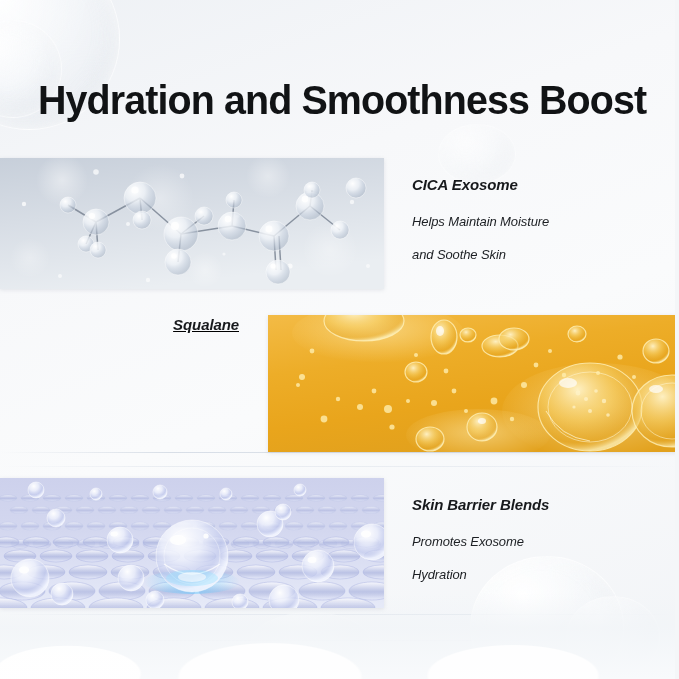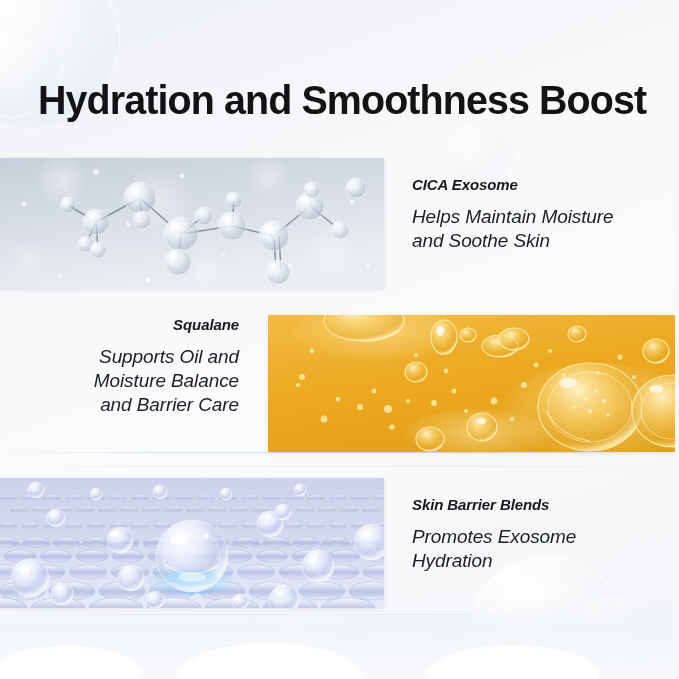--- a/index.html
+++ b/index.html
@@ -95,29 +95,29 @@
   .copy .heading {
     font-size: 15px;
     font-style: italic;
     font-weight: bold;
     color: #17191c;
     letter-spacing: -0.1px;
     margin-bottom: 12px;
     white-space: nowrap;
   }
   .copy .desc {
-    font-size: 19px;
+    font-size: 13px;
     font-style: italic;
     font-weight: normal;
     color: #1c1f23;
-    line-height: 24px;
+    line-height: 33px;
     letter-spacing: -0.1px;
     white-space: pre-line;
   }
-  .copy.align-right { text-align: right; }
+  .copy.align-right { text-align: right; text-decoration: underline; }
 
   
   .row-cica .media  { left: 0;    top: 158px; width: 384px; height: 131px; }
   .row-cica .copy   { left: 412px; top: 176px; width: 258px; }
 
   
   .row-squalane .media { left: 268px; top: 315px; width: 411px; height: 137px; }
   .row-squalane .copy  { left: 36px;  top: 316px; width: 203px; }
 
   
@@ -343,23 +343,20 @@
           <ellipse cx="300" cy="68" rx="9" ry="5"></ellipse>
           <ellipse cx="388" cy="74" rx="7" ry="4"></ellipse>
           <ellipse cx="172" cy="16" rx="4" ry="5"></ellipse>
           <ellipse cx="214" cy="106" rx="4" ry="3"></ellipse>
         </g>
       </svg>
     </div>
 
     <div class="copy align-right">
       <div class="heading">Squalane</div>
-      <div class="desc">Supports Oil and
-Moisture Balance
-and Barrier Care</div>
     </div>
   </div>
 
   <div class="row row-barrier">
 
     <div class="media">
       <svg width="384" height="130" viewBox="0 0 384 130">
         <defs>
           <linearGradient id="latBg" x1="0" y1="0" x2="0" y2="1">
             <stop offset="0%" stop-color="#cdd1ec"></stop>

